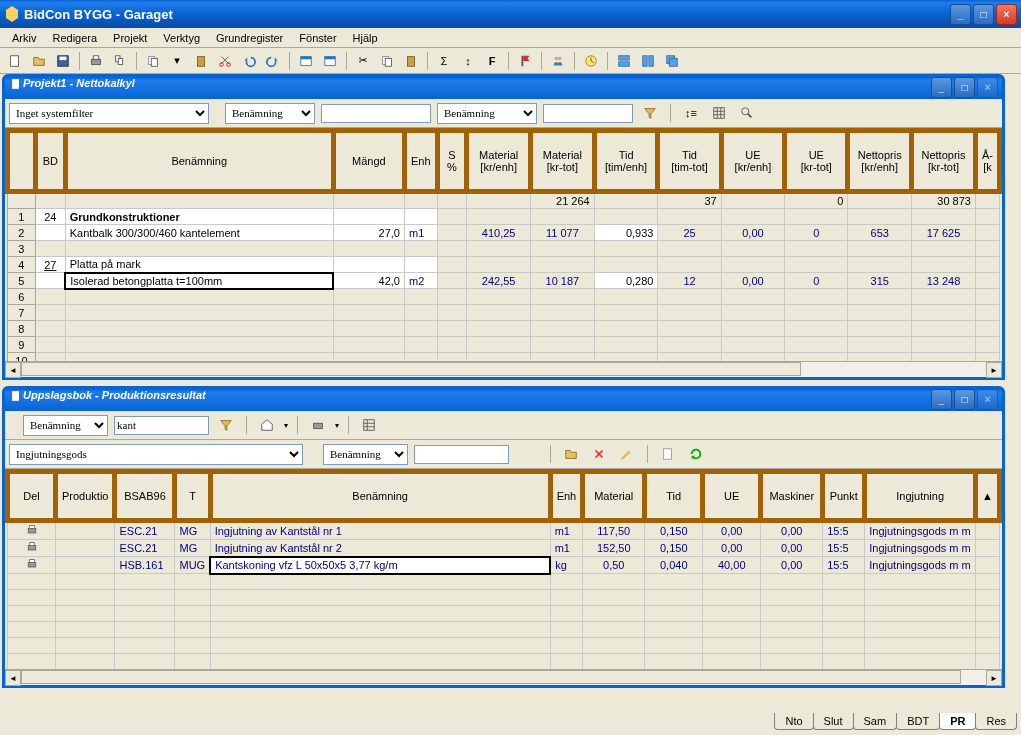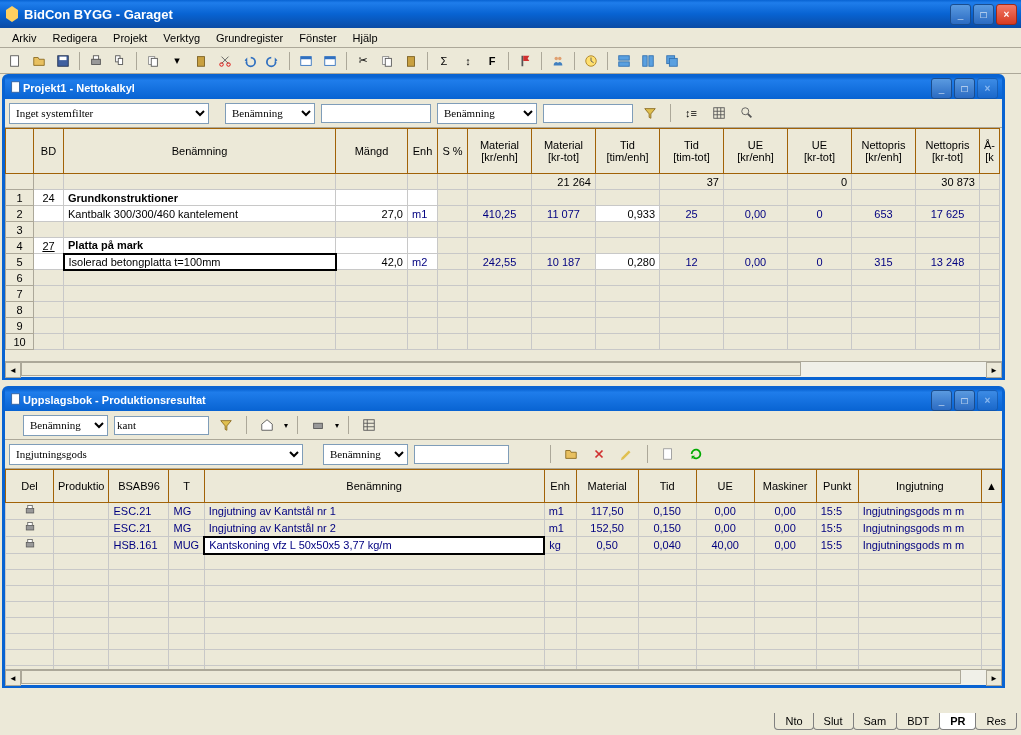--- a/index.html
+++ b/index.html
@@ -16,30 +16,30 @@
 .menubar { background: #ece9d8; height: 20px; display: flex; align-items: center; padding: 0 4px; border-bottom: 1px solid #aca899; }
 .menu-item { padding: 2px 8px; cursor: pointer; }
 
 .toolbar { background: #ece9d8; height: 26px; display: flex; align-items: center; padding: 2px 4px; border-bottom: 1px solid #aca899; gap: 2px; }
 .tb-btn { width: 22px; height: 22px; display: flex; align-items: center; justify-content: center; cursor: pointer; border: 1px solid transparent; border-radius: 2px; }
 .tb-sep { width: 1px; height: 18px; background: #aca899; margin: 0 3px; }
 
 .mdi-area { position: relative; height: calc(100% - 28px - 20px - 26px - 22px); padding: 4px; }
 
 .subwindow { position: absolute; border: 3px solid #0863d2; border-radius: 6px 6px 0 0; background: #ece9d8; display: flex; flex-direction: column; }
-.sub-titlebar { background: linear-gradient(to bottom, #0863d2 0%, #1f7deb 15%, #0863d2 100%); height: 22px; display: flex; align-items: center; padding: 0 4px; color: #fff; font-weight: bold; font-size: 12px; }
+.sub-titlebar { background: linear-gradient(to bottom, #0863d2 0%, #1f7deb 15%, #0863d2 100%); height: 22px; display: flex; align-items: flex-start; padding: 0 4px; color: #fff; font-weight: bold; font-size: 12px; font-style: italic; }
 .sub-titlebar .title { flex: 1; }
 
 .filter-row { display: flex; align-items: center; gap: 6px; padding: 3px 4px; background: #ece9d8; border-bottom: 1px solid #aca899; }
 select, input[type="text"] { font-family: Tahoma; font-size: 11px; border: 1px solid #7f9db9; background: #fff; height: 19px; padding: 1px 2px; }
 select { height: 21px; }
 
 .grid-container { flex: 1; overflow: auto; background: #ece9d8; position: relative; }
 .grid { border-collapse: collapse; background: #ece9d8; }
-.grid th { background: #ece9d8; border: 1px solid #a16207; font-weight: normal; padding: 10px 4px; height: 32px; vertical-align: middle; text-align: center; }
+.grid th { background: #ece9d8; border: 5px solid #a16207; font-weight: normal; padding: 16px 4px; height: 32px; vertical-align: middle; text-align: center; }
 .grid td { border: 1px solid #c8c8c8; padding: 1px 4px; height: 16px; background: #fff; }
 .grid td.rowhead { background: #ece9d8; text-align: center; border: 1px solid #aca899; width: 28px; }
 .grid td.gray { background: #ece9d8; }
 .grid td.num { text-align: center; color: #000080; }
 .grid td.numblack { text-align: right; color: #000; }
 .grid tr.totals td { background: #ece9d8; text-align: right; }
 .blue { color: #000080; }
 .selected-cell { border: 2px solid #000 !important; }
 
 .scrollbar-h { height: 16px; background: #ece9d8; border-top: 1px solid #aca899; display: flex; }
@@ -348,21 +348,21 @@
               <td class="gray"></td>
               <td class="gray"></td>
               <td class="gray"></td>
               <td class="gray"></td>
               <td class="gray"></td>
               <td class="gray"></td>
             </tr>
             <tr>
               <td class="rowhead">4</td>
               <td class="" style="text-align: center; text-decoration: underline;">27</td>
-              <td class="" style="font-weight: bold;">Platta på mark</td>
+              <td class="" style="font-weight: normal;">Platta på mark</td>
               <td class="numblack"></td>
               <td class="blue"></td>
               <td class="gray"></td>
               <td class="num gray"></td>
               <td class="num gray"></td>
               <td class="numblack gray"></td>
               <td class="num gray"></td>
               <td class="num gray"></td>
               <td class="num gray"></td>
               <td class="num gray"></td>

